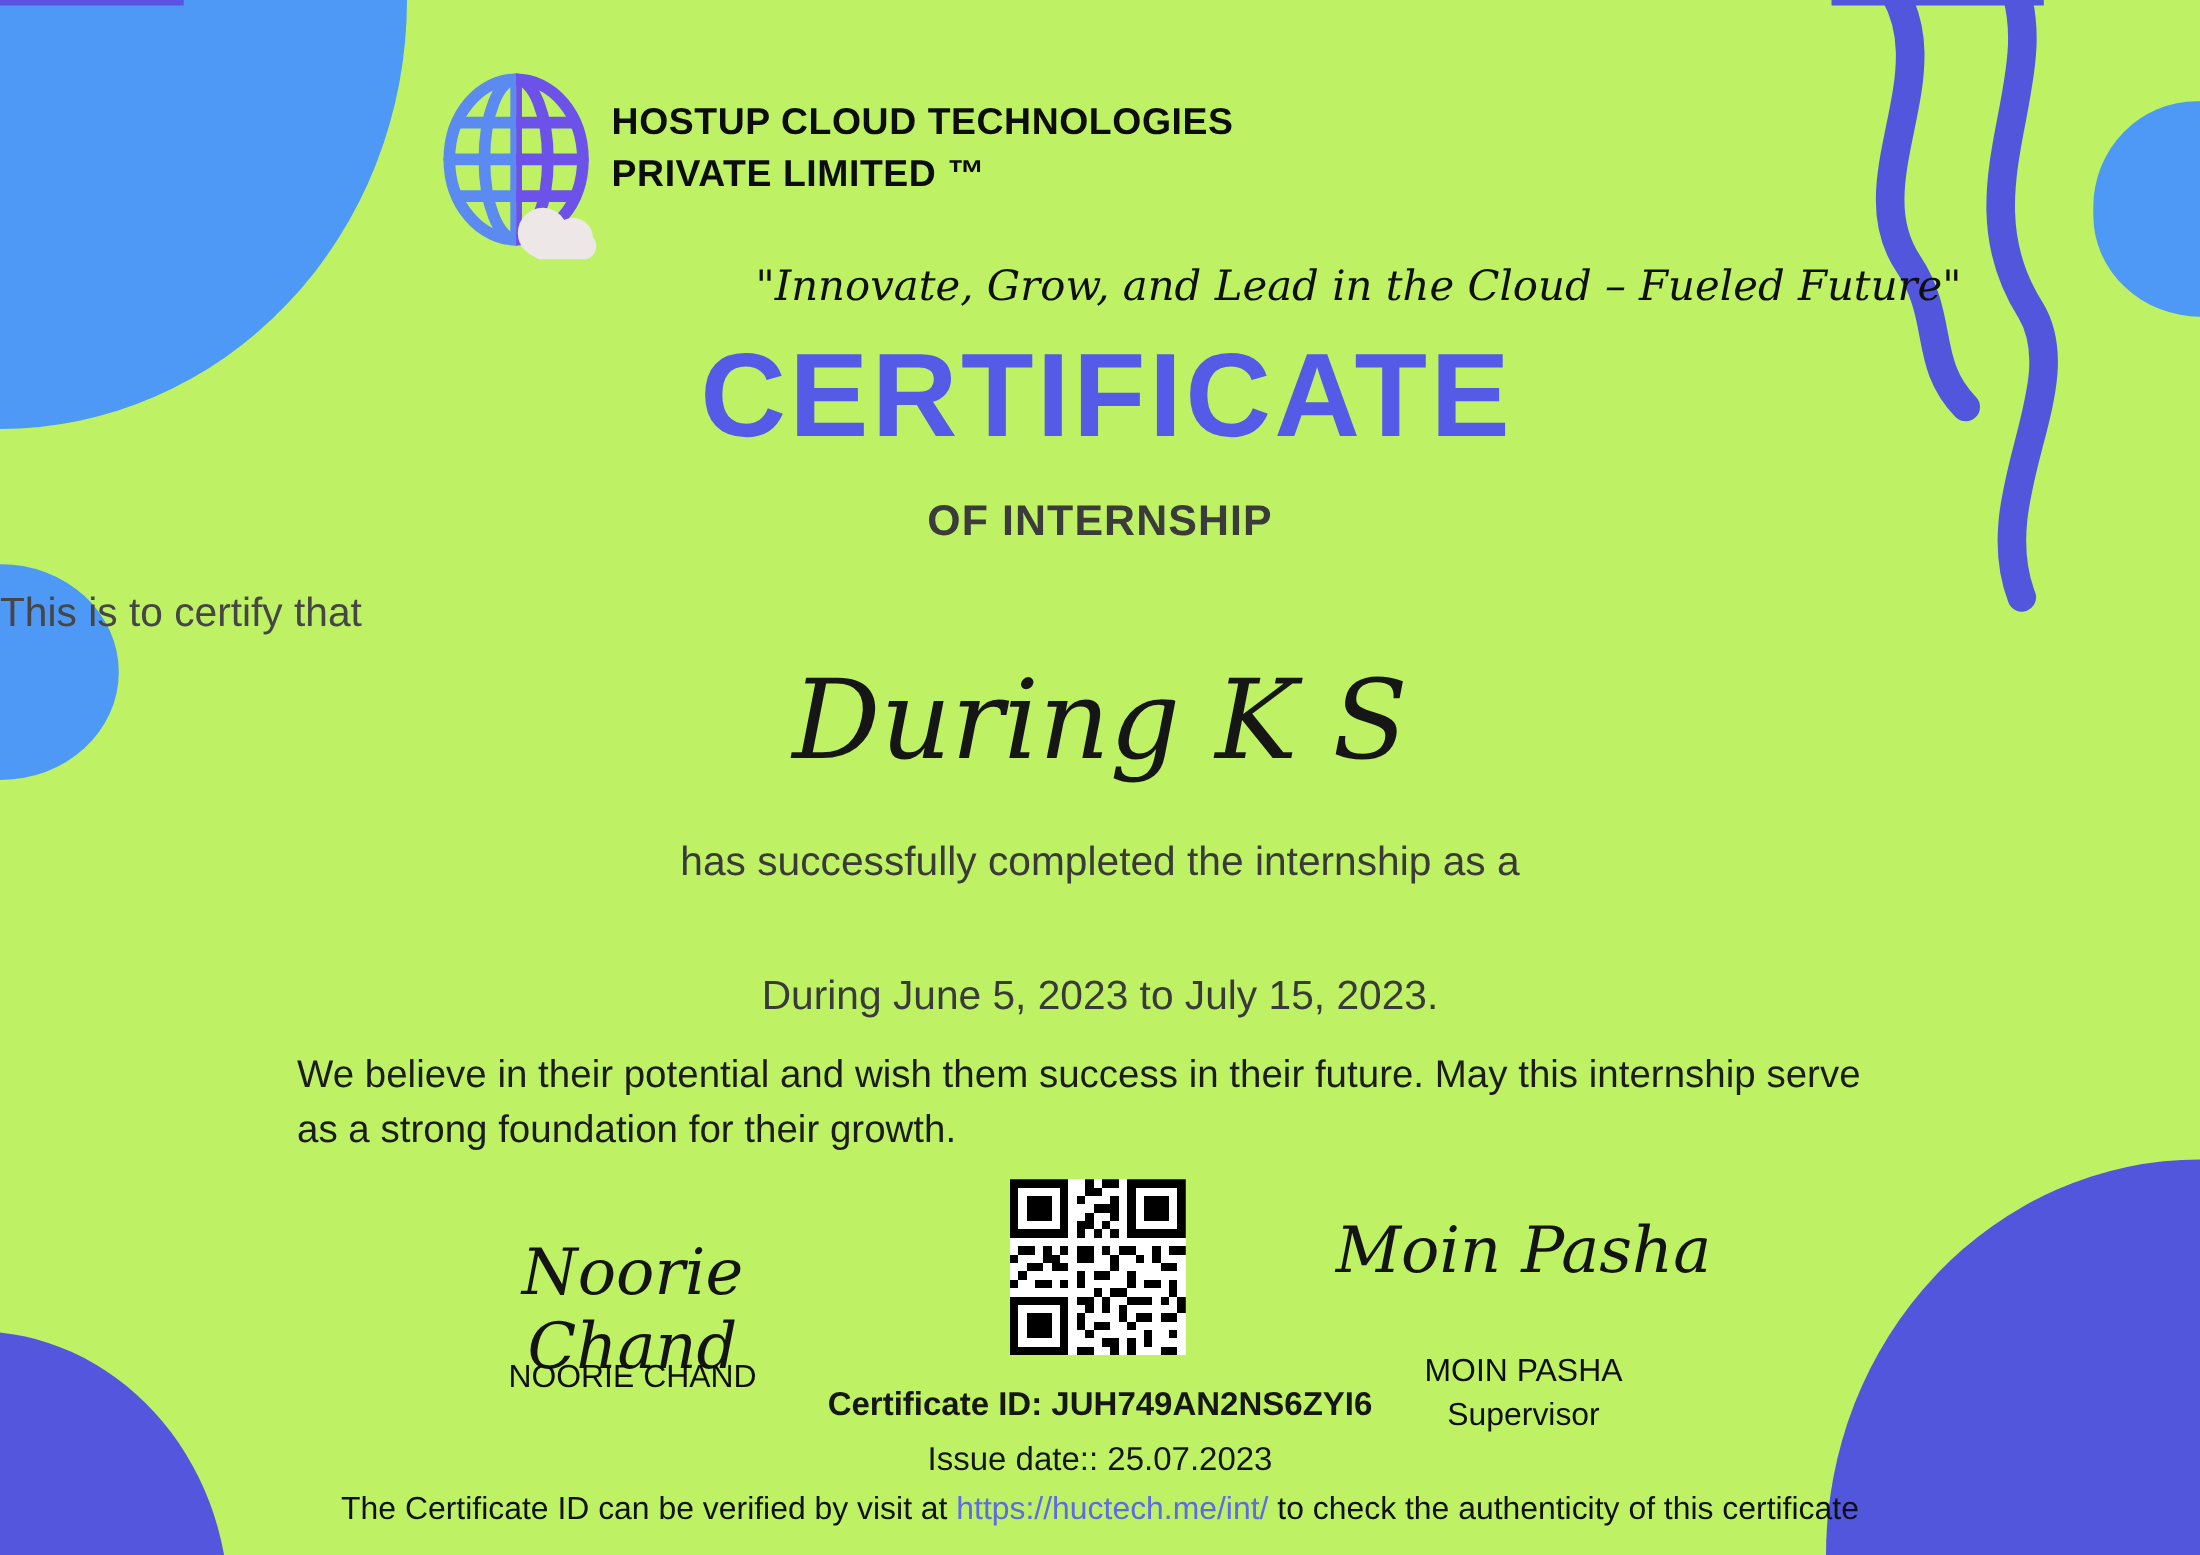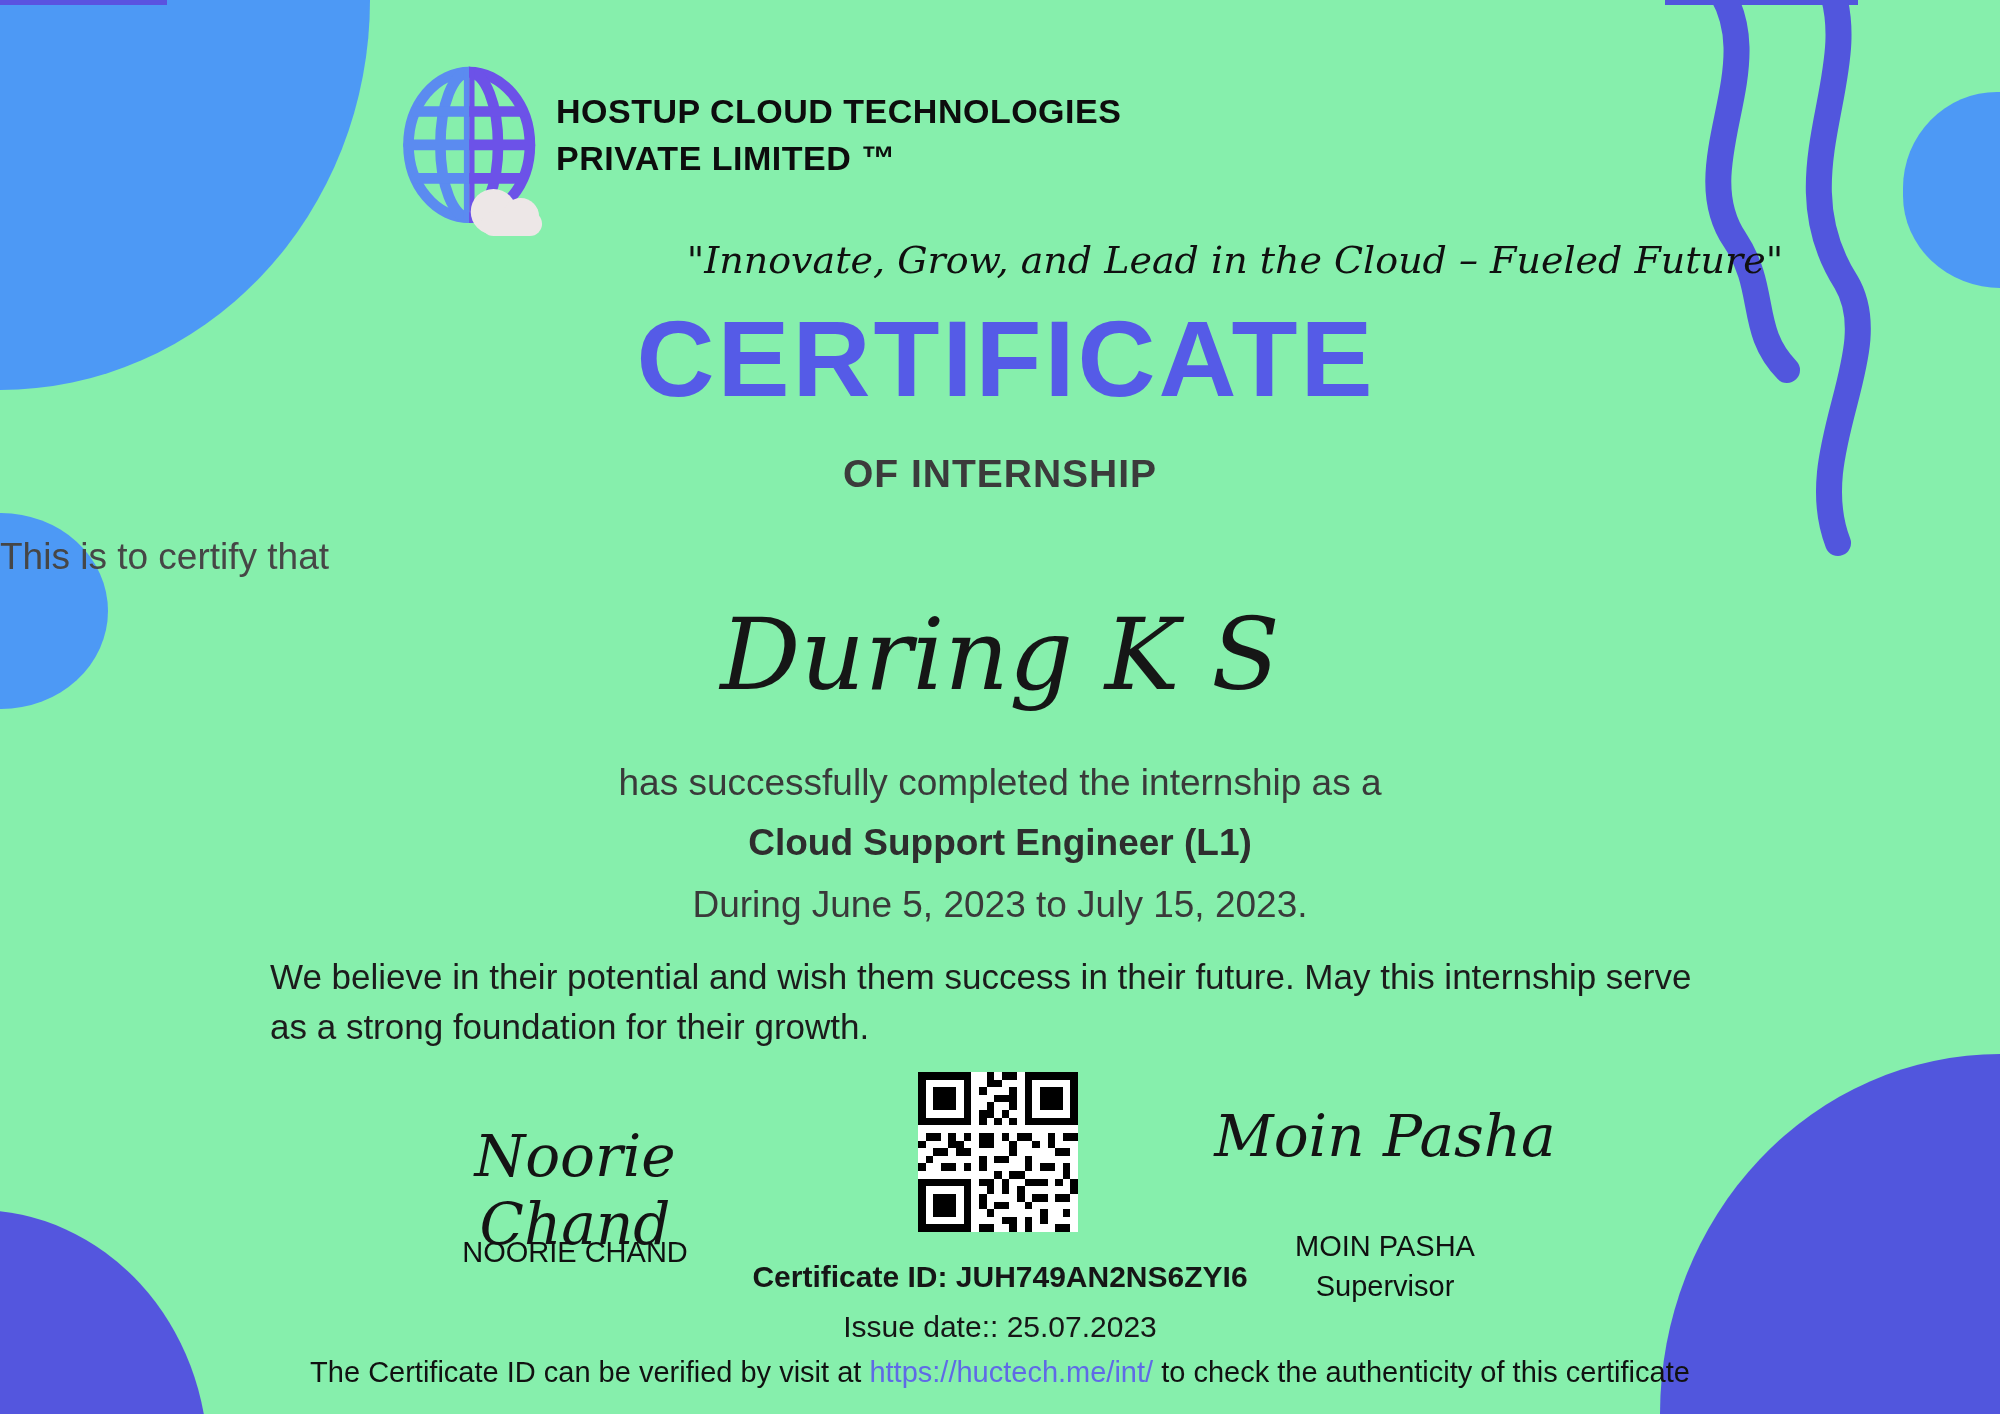--- a/index.html
+++ b/index.html
@@ -1,18 +1,18 @@
 <!DOCTYPE html>
 <html><head>
 <meta charset="utf-8">
 <style>
   html,body{margin:0;padding:0;}
   body{background:#9a9a9a;font-family:"Liberation Sans", sans-serif;}
   .certificate{
-    position:relative;width:2000px;height:1414px;background:#86efac;
+    position:relative;width:2000px;height:1414px;background:#bef264;
     overflow:hidden;margin:0 auto;
   }
   .abs{position:absolute;}
   
   .shape{position:absolute;pointer-events:none;}
   .tl-quarter{left:-370px;top:-390px;width:740px;height:780px;border-radius:50%;background:#4D99F5;}
   .left-circle{left:-106px;top:513px;width:214px;height:196px;border-radius:50%;background:#4D99F5;}
   .tr-circle{left:1903px;top:92px;width:200px;height:196px;border-radius:48% 52% 50% 50% / 50% 50% 52% 48%;background:#4D99F5;}
   .bl-blob{left:-220px;top:1210px;width:428px;height:420px;background:#5456DE;
     border-radius:46% 54% 58% 42% / 48% 60% 40% 52%;}
@@ -111,21 +111,20 @@
   </div>
 
   <div class="abs tagline">"Innovate, Grow, and Lead in the Cloud – Fueled Future"</div>
 
   <div class="abs title-main">CERTIFICATE</div>
   <div class="abs title-sub">OF INTERNSHIP</div>
 
   <div class="abs certify">This is to certify that</div>
   <div class="abs recipient">During K S</div>
   <div class="abs completion">has successfully completed the internship as a</div>
-  <div class="abs role">Cloud Support Engineer (L1)</div>
   <div class="abs duration">During June 5, 2023 to July 15, 2023.</div>
   <div class="abs message">We believe in their potential and wish them success in their future. May this internship serve as a strong foundation for their growth.</div>
 
   <div class="abs sig-script sig-left-script">Noorie Chand</div>
   <div class="abs sig-left-name">NOORIE CHAND</div>
 
   <svg class="abs qr" viewBox="0 0 21 21" shape-rendering="crispEdges">
     <rect x="0" y="0" width="21" height="21" fill="#ffffff"></rect>
     <g fill="#000000">
 

